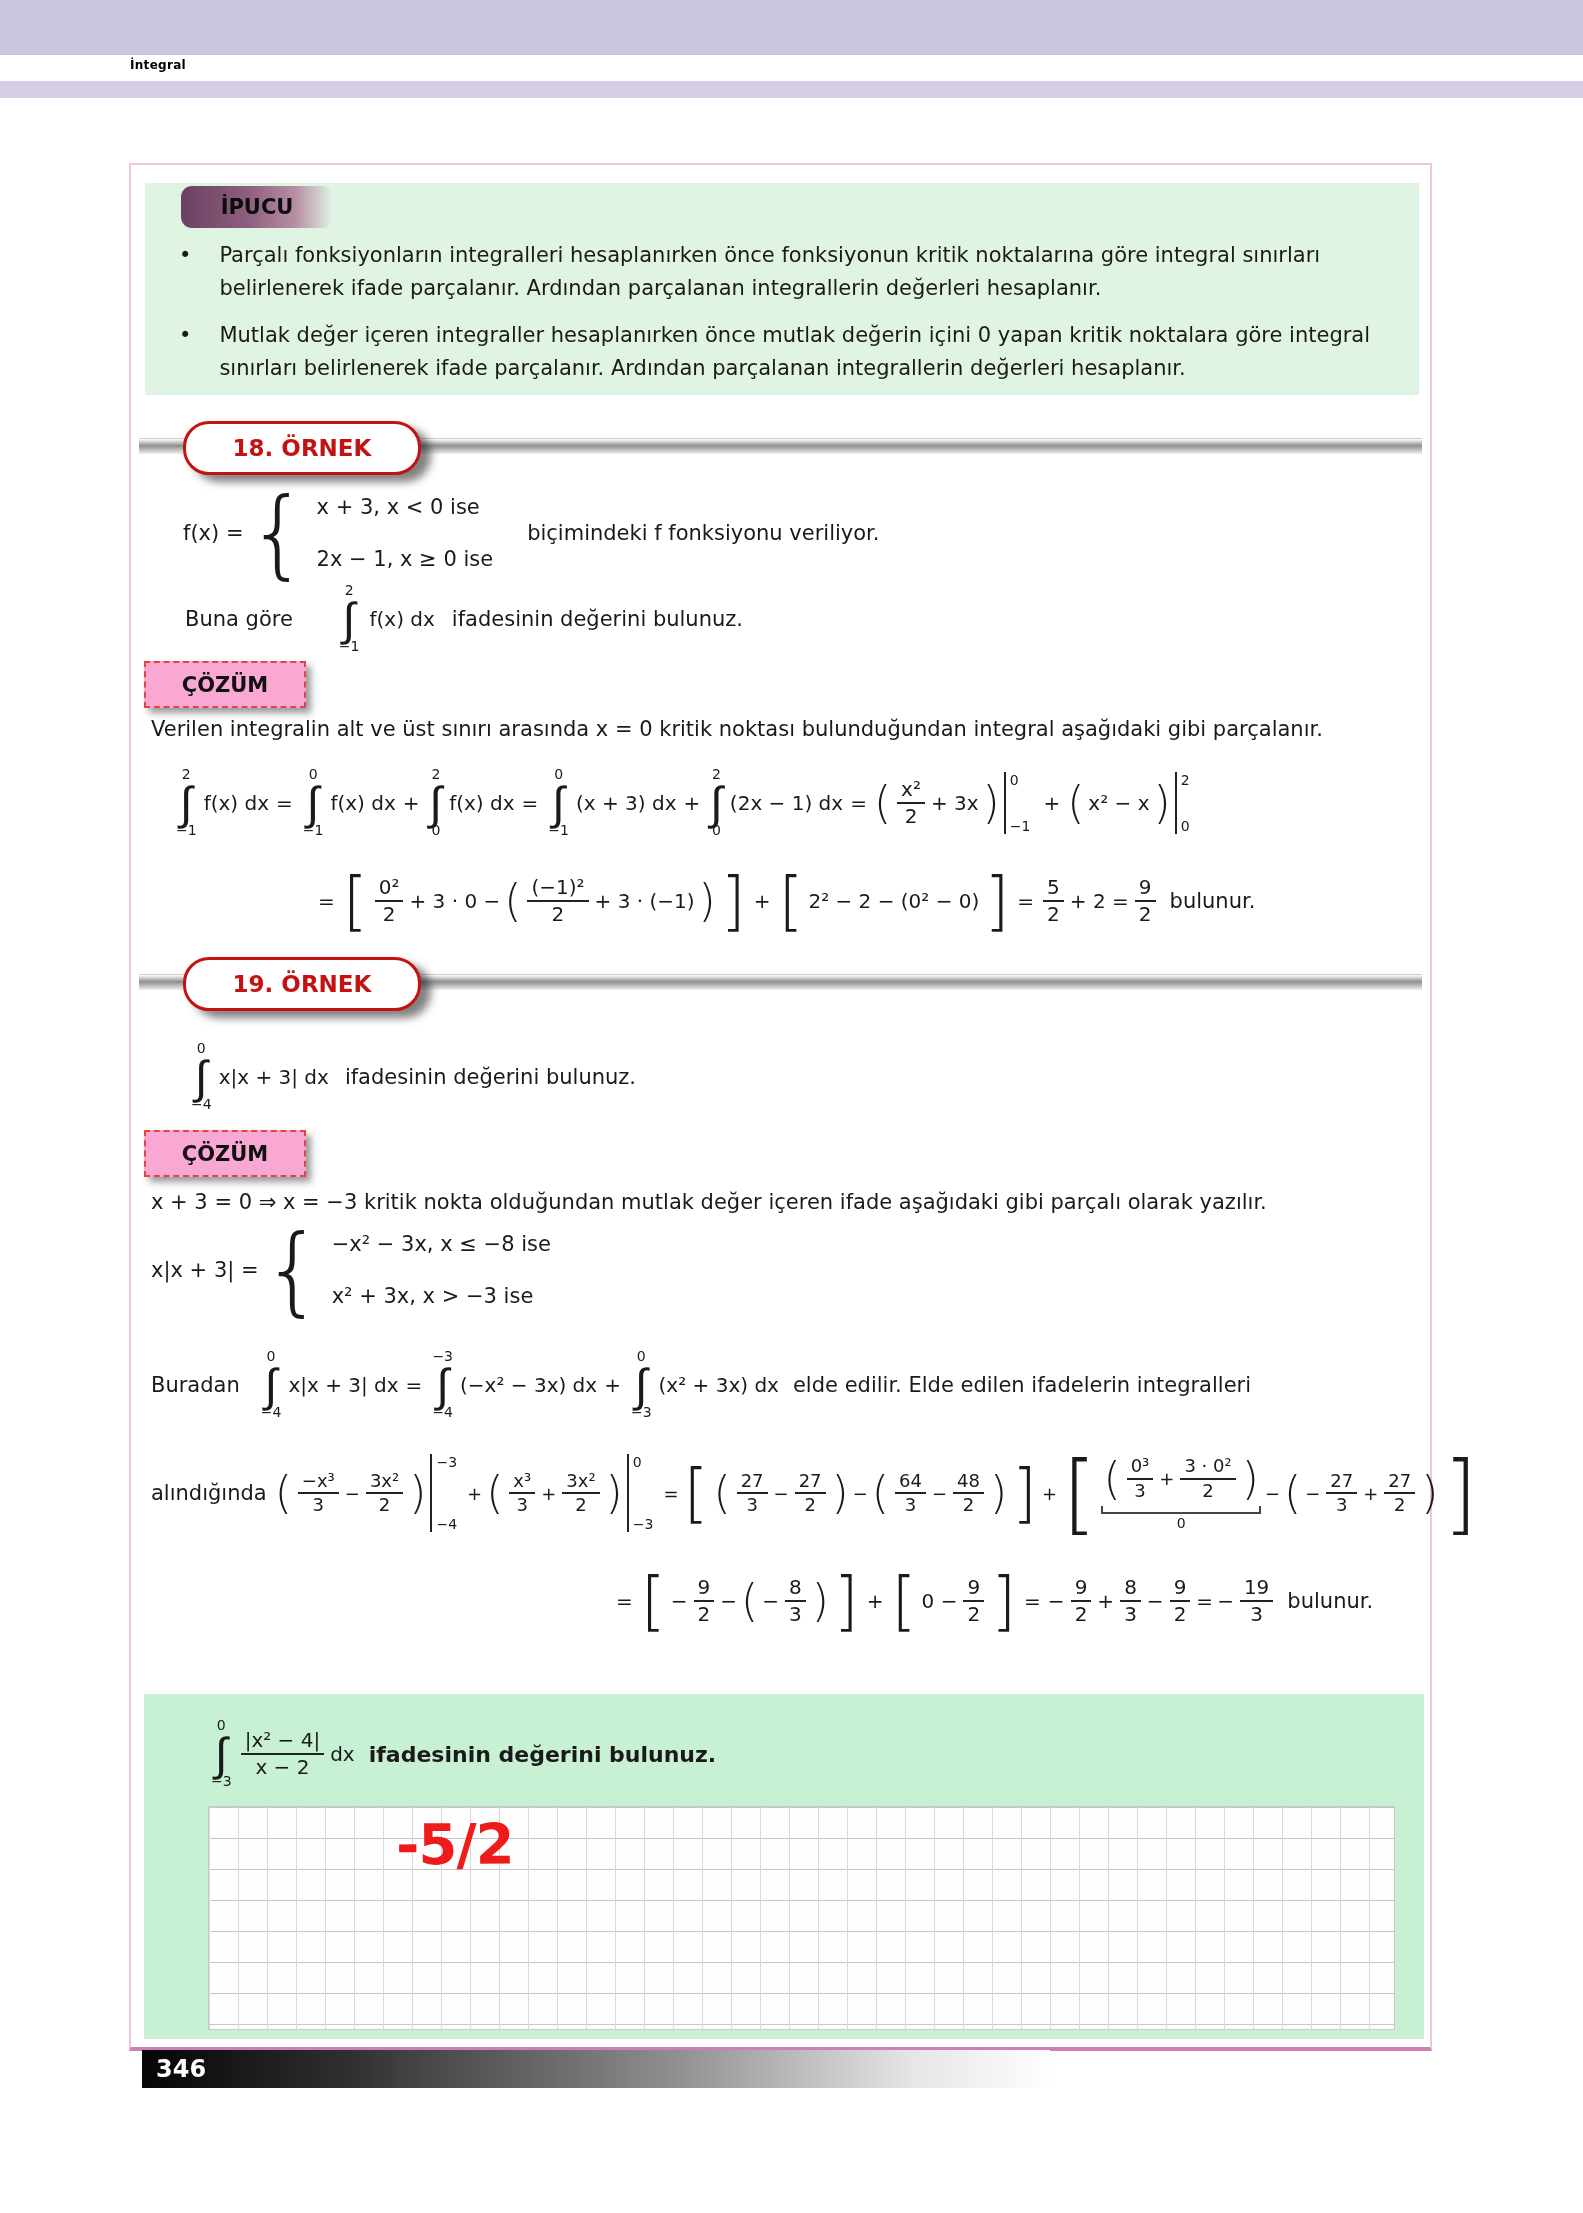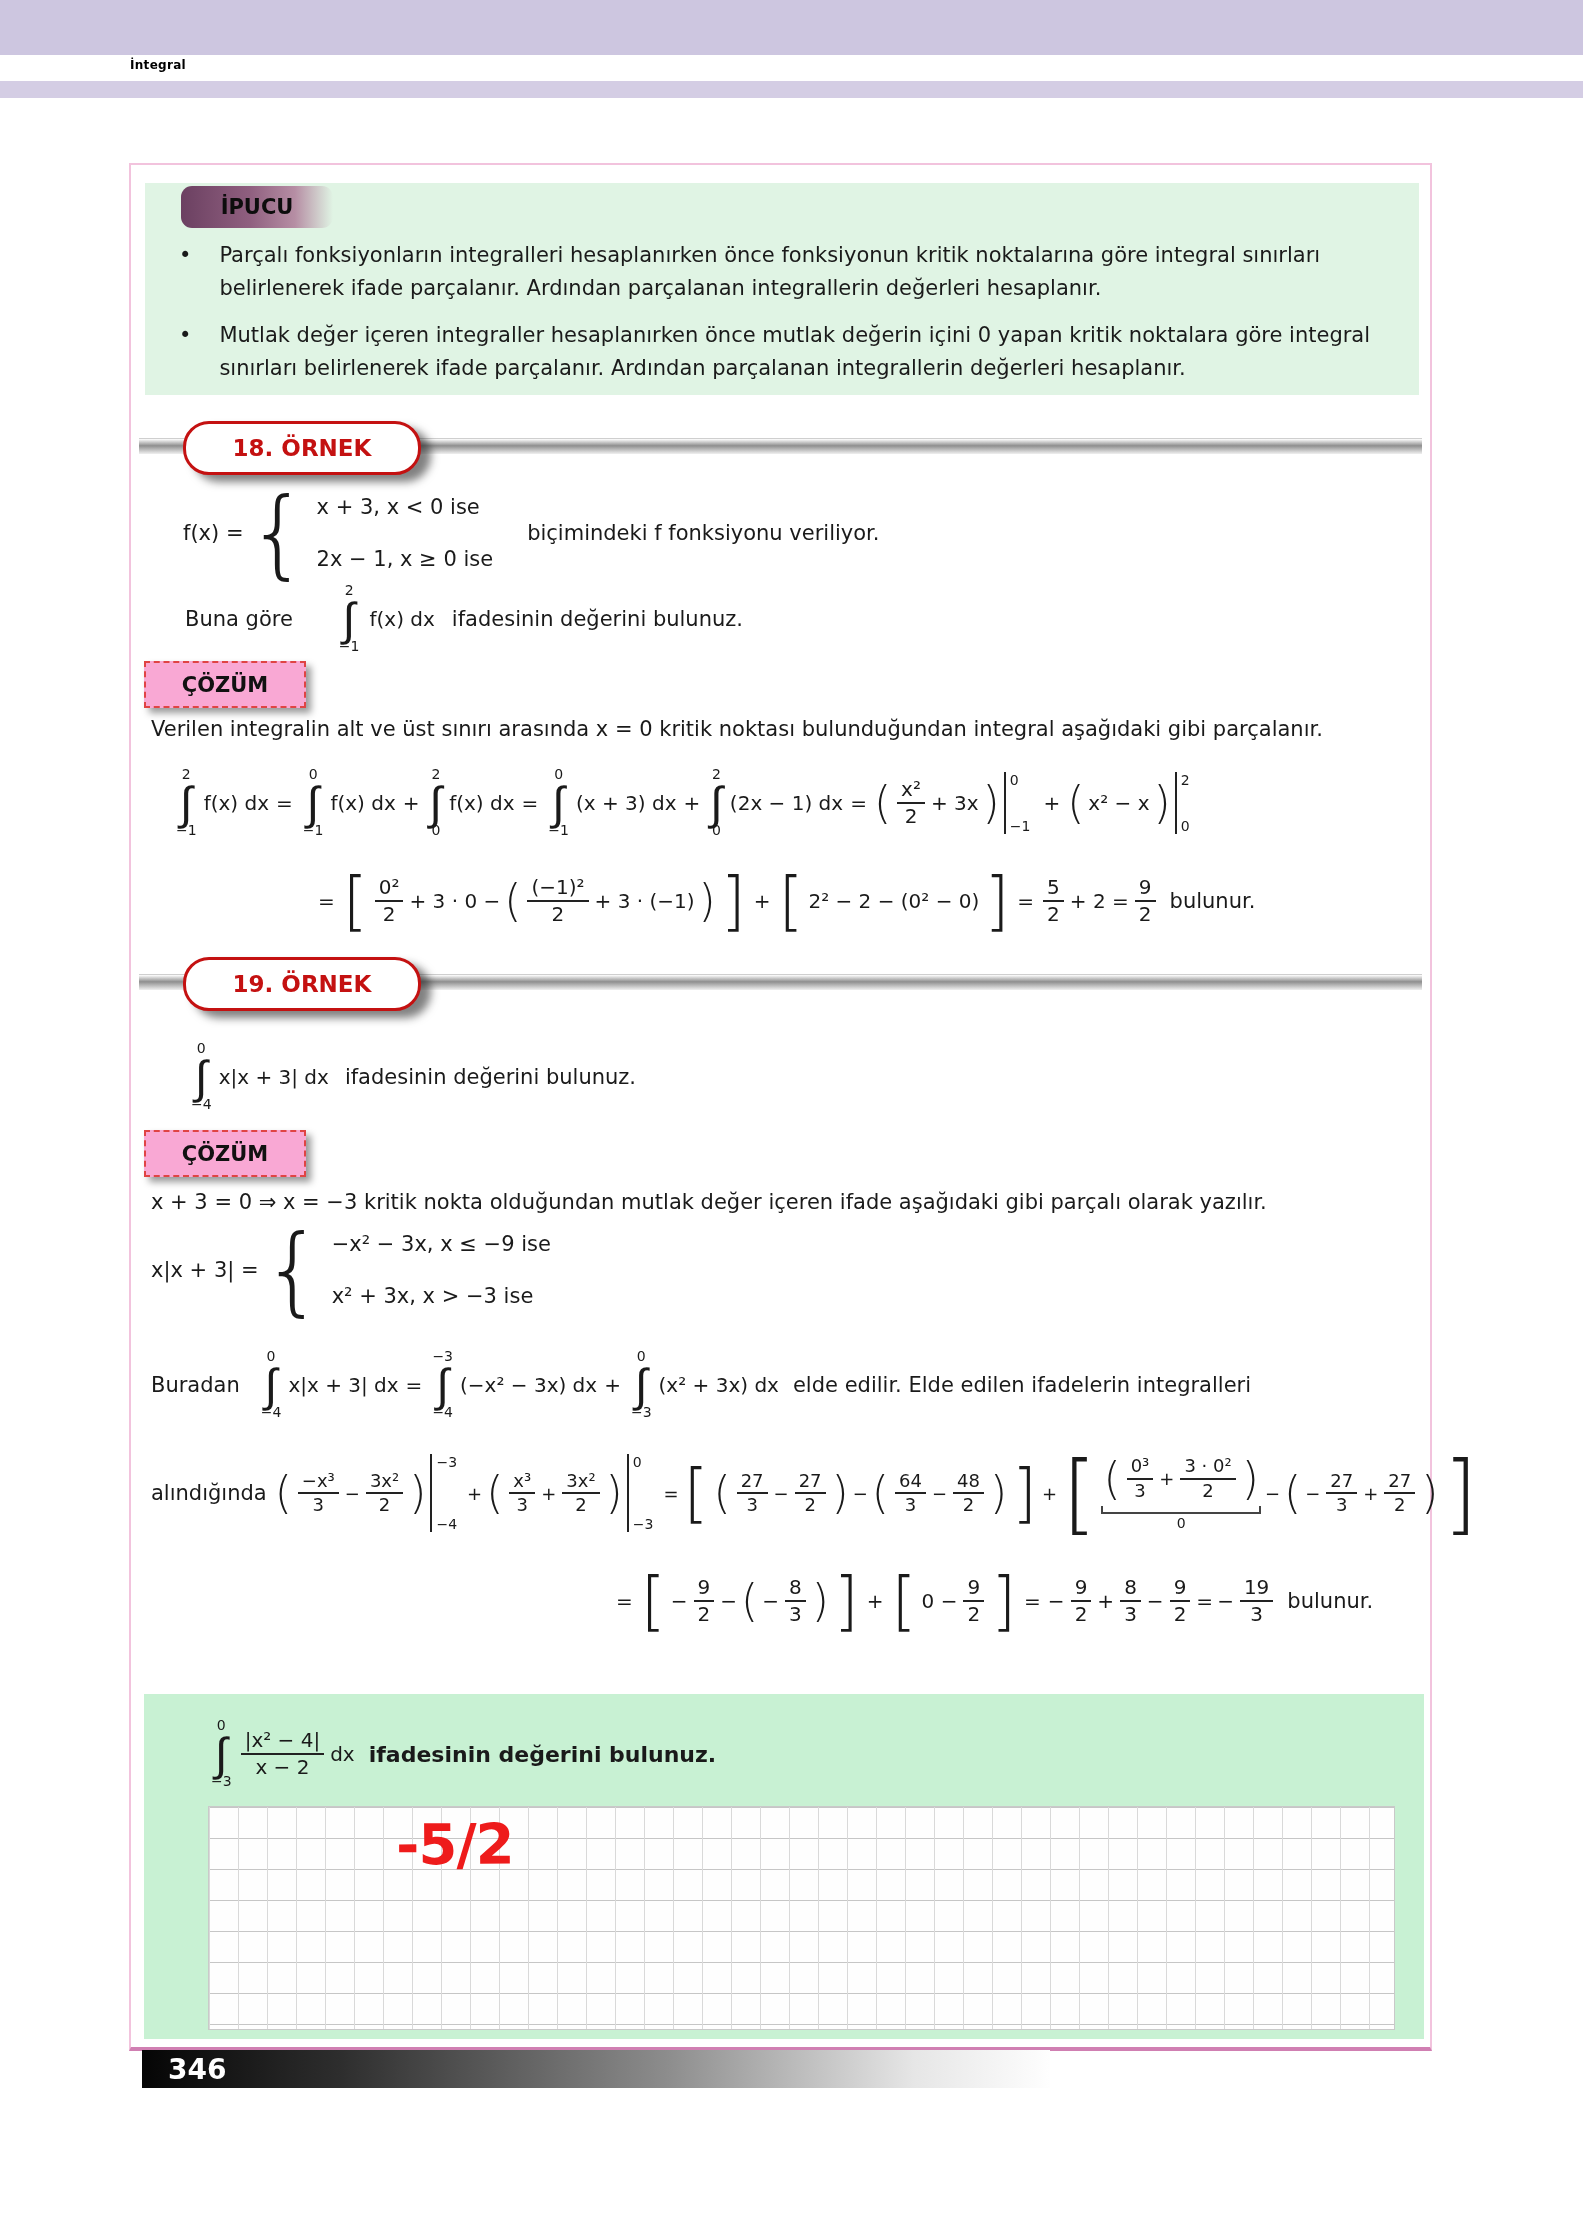--- a/index.html
+++ b/index.html
@@ -92,21 +92,21 @@
       repeating-linear-gradient(90deg,#d9d9d9 0 1px,transparent 1px 29px),
       repeating-linear-gradient(180deg,#c6c6c6 0 1px,transparent 1px 31px);
   }
   #answer { position:absolute; left:252px; top:118px; color:#ee1b1b;
     font-weight:bold; font-size:56px; letter-spacing:-1px; transform:rotate(-0.5deg); }
 
   
   #footer-bar { left:142px; top:2050px; width:908px; height:38px;
     background:linear-gradient(90deg,#050505 0%,#2e2e2e 22%,#8d8d8d 58%,#e6e6e6 85%,#fefefe 100%);
     display:flex; align-items:center; }
-  #footer-bar span { color:#fff; font-weight:bold; font-size:28px; padding-left:26px; }
+  #footer-bar span { color:#fff; font-weight:bold; font-size:24px; padding-left:14px; }
 </style>
 </head>
 <body>
 
 <div class="abs" id="bar-top"></div>
 <div class="abs" id="bar-white"></div>
 <div class="abs" id="hdr-title">İntegral</div>
 <div class="abs" id="bar-thin"></div>
 
 <div class="abs" id="frame">
@@ -261,21 +261,21 @@
   <div class="cozum" style="left:13px; top:965px;">ÇÖZÜM</div>
 
   <div class="mrow" style="left:20px; top:1025px;">
     <span class="txt">x + 3 = 0  ⇒  x = −3   kritik nokta olduğundan mutlak değer içeren ifade aşağıdaki gibi parçalı olarak yazılır.</span>
   </div>
 
   <div class="mrow" style="left:20px; top:1067px;">
     <span class="txt">x|x + 3| =</span>
     <span class="brace">{</span>
     <span class="cases">
-      <span>−x² − 3x,  x ≤ −9  ise</span>
+      <span>−x² − 3x,  x ≤ −8  ise</span>
       <span>x² + 3x,  x &gt; −3  ise</span>
     </span>
   </div>
 
   <div class="mrow" style="left:20px; top:1172px; height:96px;">
     <span class="txt" style="margin-right:16px;">Buradan</span>
     <span class="intg">
       <span class="lim">0</span>
       <span class="isg">∫</span>
       <span class="lim">−4</span>

